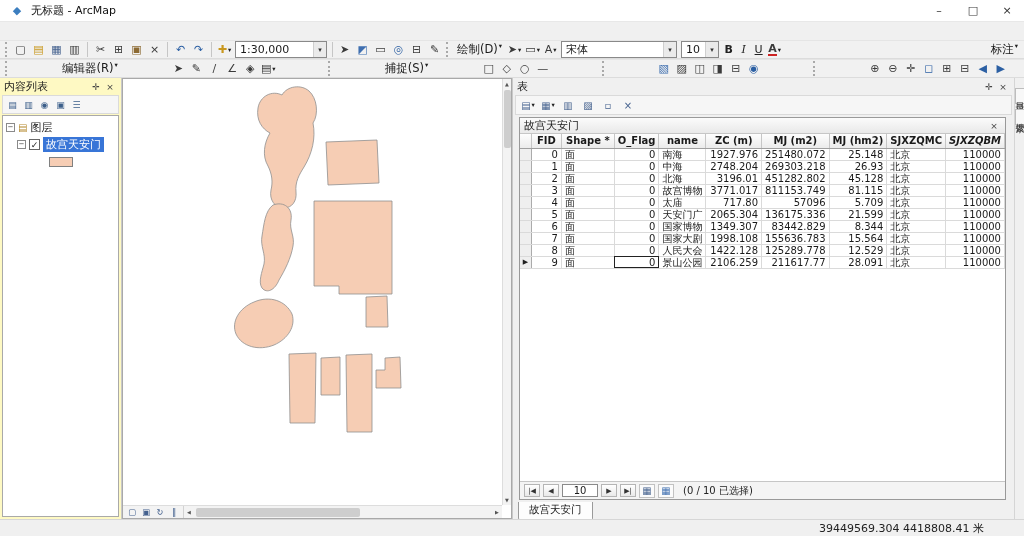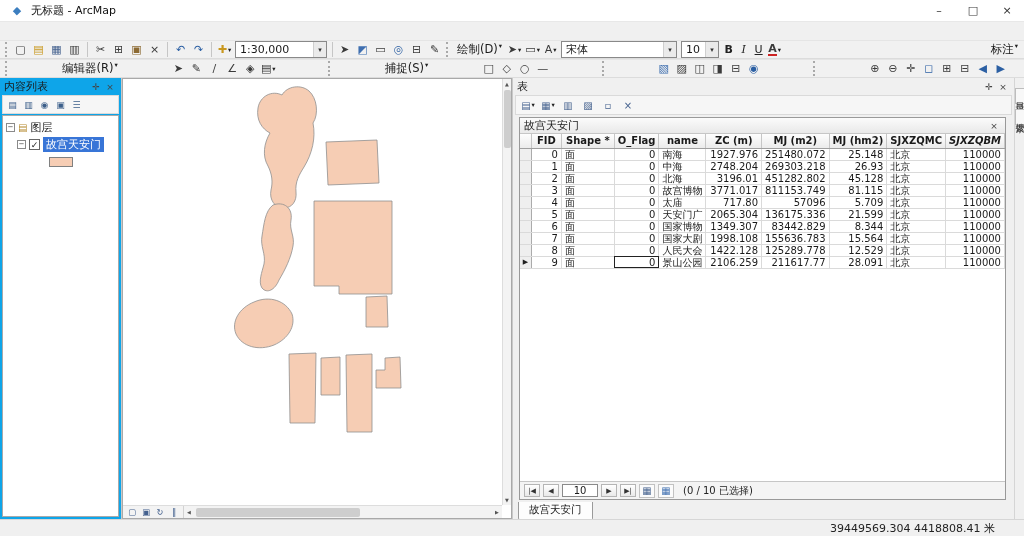--- a/index.html
+++ b/index.html
@@ -31,21 +31,21 @@
   .font-combo{width:116px;}
   .size-combo{width:38px;}
   .tb-label{font-size:11.5px;padding:0 4px;display:inline-flex;align-items:flex-start;white-space:nowrap;}
   .fmt{width:15px;height:15px;display:inline-flex;align-items:center;justify-content:center;font-size:11px;color:#222;}
   .fmt.i{font-style:italic;font-family:"DejaVu Serif","Liberation Serif",serif;}
   .fmt.u{text-decoration:underline;}
   .fontcolor .ch{border-bottom:2px solid #c22;line-height:11px;font-weight:bold;}
   .push-right{margin-left:auto;}
 
   
-  .toc{position:absolute;left:0;top:78px;width:122px;bottom:17px;background:#0ea5e9;border-right:1px solid #c9c9c9;display:flex;flex-direction:column;}
+  .toc{position:absolute;left:0;top:78px;width:122px;bottom:17px;background:#fef9c3;border-right:1px solid #c9c9c9;display:flex;flex-direction:column;}
   .panel-head{height:17px;display:flex;align-items:center;padding:0 4px;font-size:11px;flex:0 0 auto;}
   .spacer{flex:1;}
   .phead-btn{width:14px;height:13px;display:flex;align-items:center;justify-content:center;font-size:9px;color:#444;}
   .toc-toolbar{height:19px;display:flex;align-items:center;gap:1px;background:#f6f6f6;border:1px solid #dadada;margin:0 2px;padding:0 2px;flex:0 0 auto;}
   .toc-toolbar .icon{min-width:15px;height:14px;font-size:9px;color:#3c5f8a;}
   .toc-tree{flex:1;background:#fff;border:1px solid #a9a9a9;margin:1px 2px 2px;padding-top:3px;font-size:11px;overflow:hidden;}
   .tree-row{display:flex;align-items:center;height:17px;}
   .expander{width:9px;height:9px;border:1px solid#8a8a8a;background:#fff;display:inline-flex;align-items:center;justify-content:center;font-size:7px;line-height:7px;color:#333;margin-right:3px;flex:0 0 auto;}
   .tree-ico{font-size:10px;color:#b58a2e;margin-right:3px;}
   .checkbox{width:11px;height:11px;border:1px solid #666;background:#fff;display:inline-flex;align-items:center;justify-content:center;font-size:9px;color:#222;margin-right:3px;flex:0 0 auto;}
@@ -85,21 +85,21 @@
   .nav-btn{min-width:16px;height:13px;display:inline-flex;align-items:center;justify-content:center;font-size:7px;color:#333;border:1px solid #b5b5b5;background:linear-gradient(#fff,#e9e9e9);padding:0 2px;}
   .nav-box{width:36px;height:13px;border:1px solid #8a8a8a;background:#fff;text-align:center;font-size:10px;line-height:12px;}
   .nav-ico{min-width:16px;height:14px;display:inline-flex;align-items:center;justify-content:center;font-size:10px;color:#44618e;border:1px solid #c2c2c2;background:#fbfbfb;}
   .nav-status{margin-left:6px;font-size:10px;color:#222;}
   .tab-row{height:17px;display:flex;align-items:flex-start;padding-left:5px;flex:0 0 auto;}
   .sheet-tab{background:#fdfdfd;border:1px solid #9a9a9a;border-top:none;padding:1px 10px 2px;font-size:10.5px;border-radius:0 0 2px 2px;white-space:nowrap;}
 
   
   .rightstrip{position:absolute;right:0;top:78px;width:10px;bottom:17px;background:#f0f0f0;border-left:1px solid #d5d5d5;display:flex;flex-direction:column;align-items:center;padding-top:10px;gap:5px;overflow:hidden;}
   .vtab{writing-mode:vertical-rl;font-size:9px;color:#333;background:#f8f8f8;border:1px solid #bdbdbd;padding:6px 0;width:10px;display:flex;align-items:center;justify-content:center;letter-spacing:1px;}
-  .statusbar{position:absolute;left:0;bottom:0;right:0;height:17px;background:#f0f0f0;border-top:1px solid #d6d6d6;display:flex;align-items:center;justify-content:flex-end;padding-right:29px;font-size:11px;color:#222;}
+  .statusbar{position:absolute;left:0;bottom:0;right:0;height:17px;background:#f0f0f0;border-top:1px solid #d6d6d6;display:flex;align-items:center;justify-content:flex-end;padding-right:40px;font-size:11px;color:#222;}
 </style>
 </head>
 <body>
 
 <div id="app">
 
   <div class="titlebar">
     <span class="app-icon">◆</span>
     <span class="title-text">无标题 - ArcMap</span>
     <div class="win-controls">

